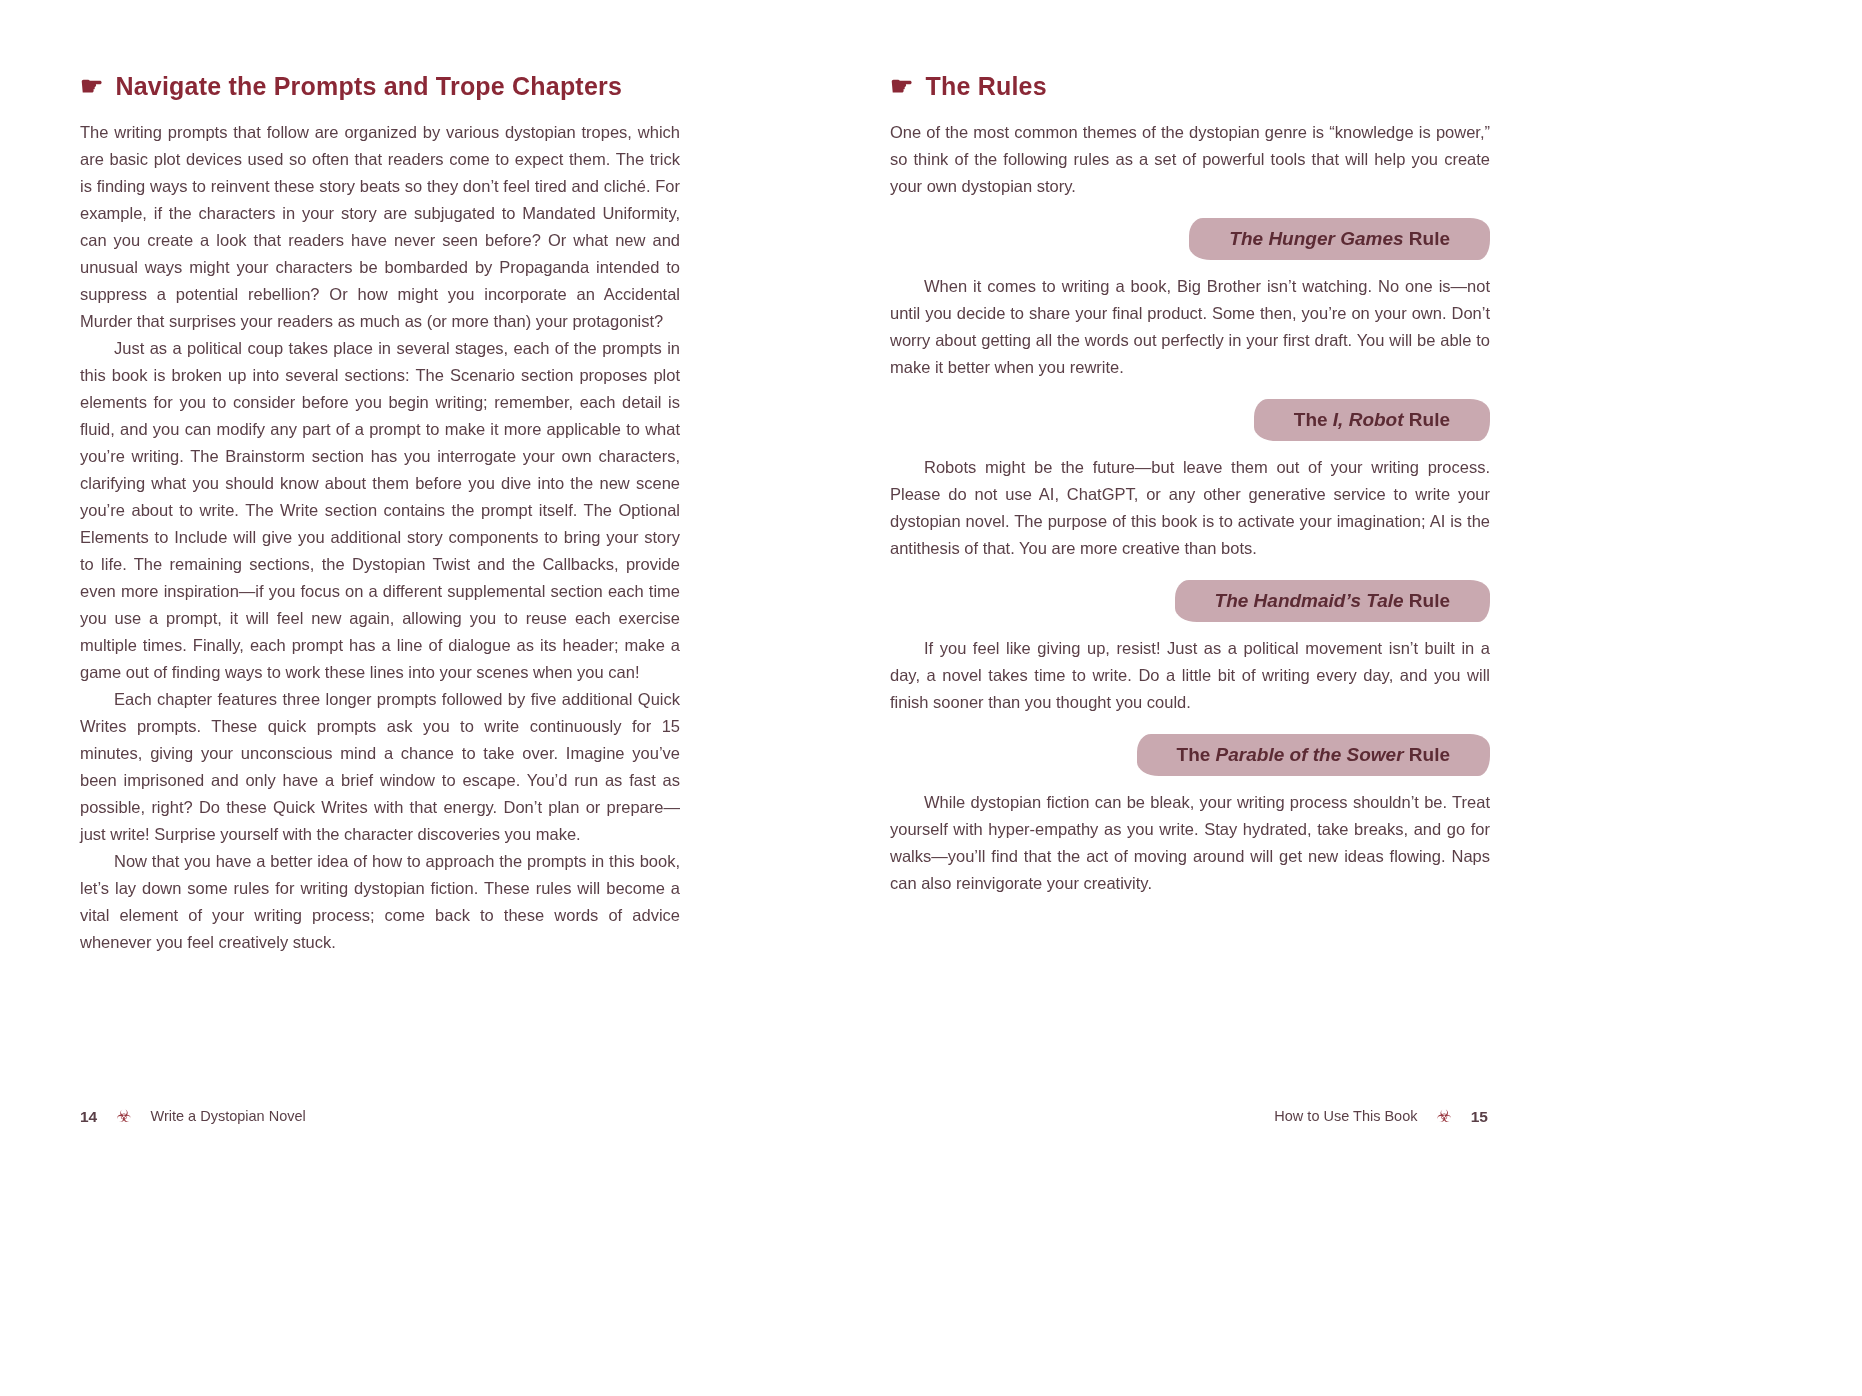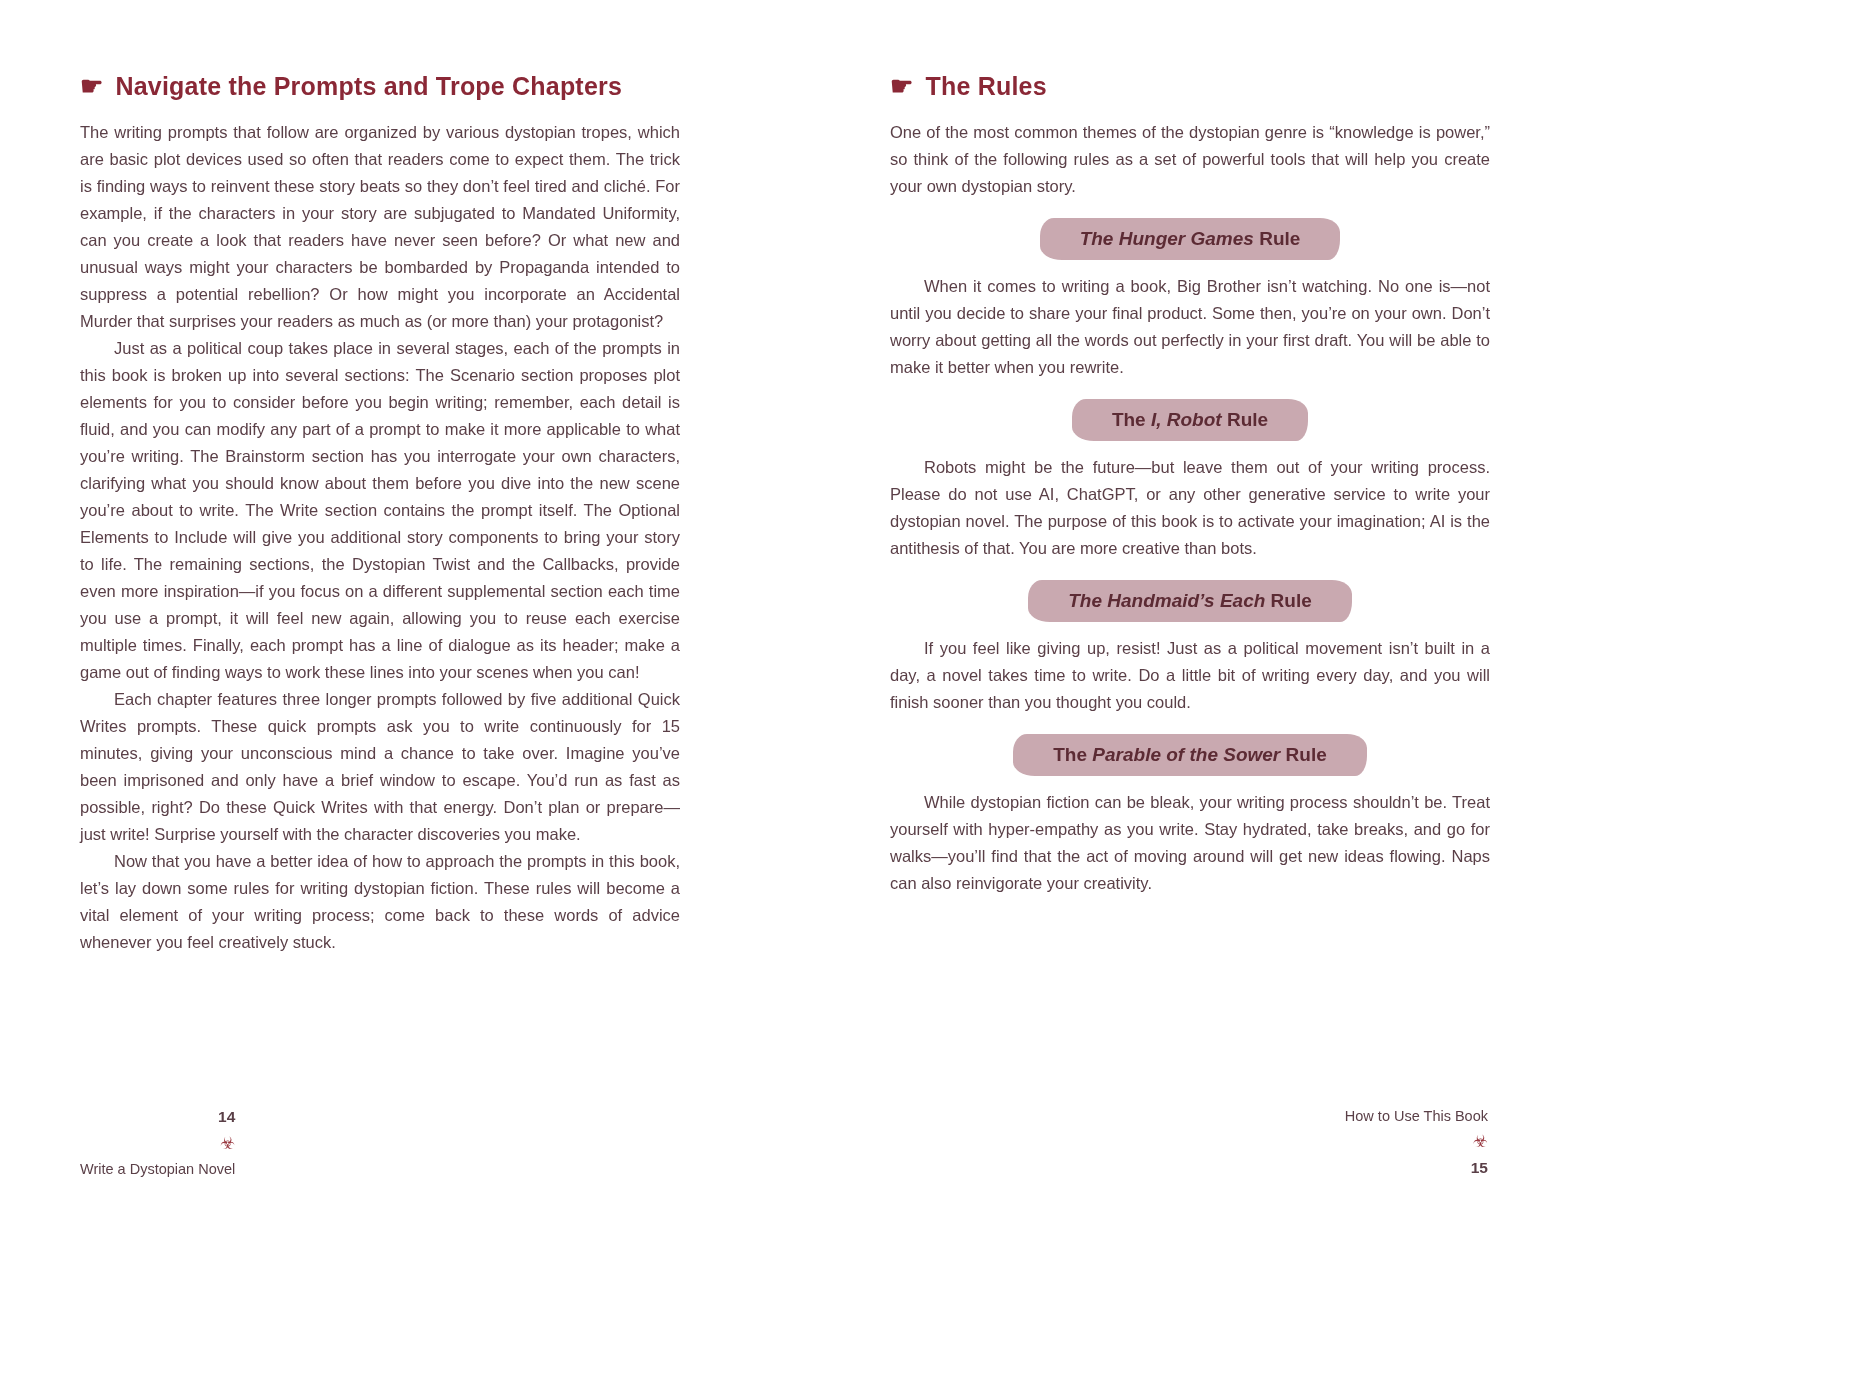--- a/index.html
+++ b/index.html
@@ -43,21 +43,21 @@
     color: #5a3f47;
     font-size: 16.5px;
     line-height: 27px;
     text-align: justify;
     margin-top: 16px;
   }
   .body-text p { margin: 0; }
   .body-text p.indent { text-indent: 34px; }
 
   .rule-banner-row {
-    text-align: center;
+    text-align: right;
     margin: 18px 0 13px 0;
   }
   .rule-banner {
     display: inline-block;
     position: relative;
     background: #c9a9b0;
     color: #5c2b34;
     font-size: 19px;
     font-weight: bold;
     padding: 7px 40px 8px 40px;
@@ -85,25 +85,24 @@
     transform: rotate(4deg);
   }
   .rule-banner .italic { font-style: italic; }
 
   .rule-body { margin-bottom: 4px; }
 
   .footer {
     position: absolute;
     top: 1108px;
     display: flex;
-    align-items: flex-end;
-    gap: 9px;
+    align-items: flex-start;
+    gap: 19px;
     color: #5a3f47;
     font-size: 14.5px;
-    flex-direction: column;
   }
   .footer.left-footer  { left: 80px; }
   .footer.right-footer { right: 374px; }
   .footer .page-num { font-weight: bold; font-size: 15.5px; }
   .biohazard-icon {
     color: #9a3a42;
     font-size: 17px;
     line-height: 1;
   }
 </style>
@@ -138,21 +137,21 @@
       </div>
 
       <p class="indent rule-body">When it comes to writing a book, Big Brother isn’t watching. No one is—not until you decide to share your final product. Some then, you’re on your own. Don’t worry about getting all the words out perfectly in your first draft. You will be able to make it better when you rewrite.</p>
 
       <div class="rule-banner-row">
         <span class="rule-banner"><span>The </span><span class="italic">I, Robot</span><span> Rule</span></span>
       </div>
       <p class="indent rule-body">Robots might be the future—but leave them out of your writing process. Please do not use AI, ChatGPT, or any other generative service to write your dystopian novel. The purpose of this book is to activate your imagination; AI is the antithesis of that. You are more creative than bots.</p>
 
       <div class="rule-banner-row">
-        <span class="rule-banner"><span></span><span class="italic">The Handmaid’s Each</span><span> Rule</span></span>
+        <span class="rule-banner"><span></span><span class="italic">The Handmaid’s Tale</span><span> Rule</span></span>
       </div>
       <p class="indent rule-body">If you feel like giving up, resist! Just as a political movement isn’t built in a day, a novel takes time to write. Do a little bit of writing every day, and you will finish sooner than you thought you could.</p>
 
       <div class="rule-banner-row">
         <span class="rule-banner"><span>The </span><span class="italic">Parable of the Sower</span><span> Rule</span></span>
       </div>
       <p class="indent rule-body">While dystopian fiction can be bleak, your writing process shouldn’t be. Treat yourself with hyper-empathy as you write. Stay hydrated, take breaks, and go for walks—you’ll find that the act of moving around will get new ideas flowing. Naps can also reinvigorate your creativity.</p>
     </div>
   </div>
 

